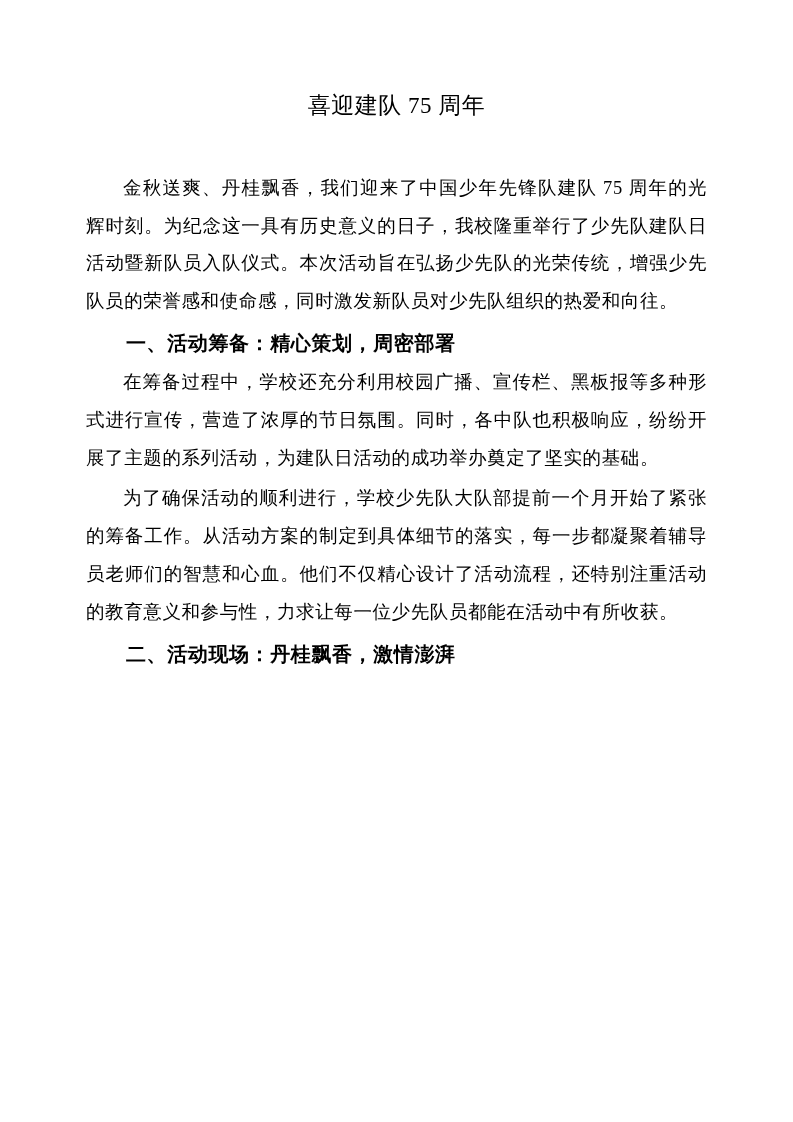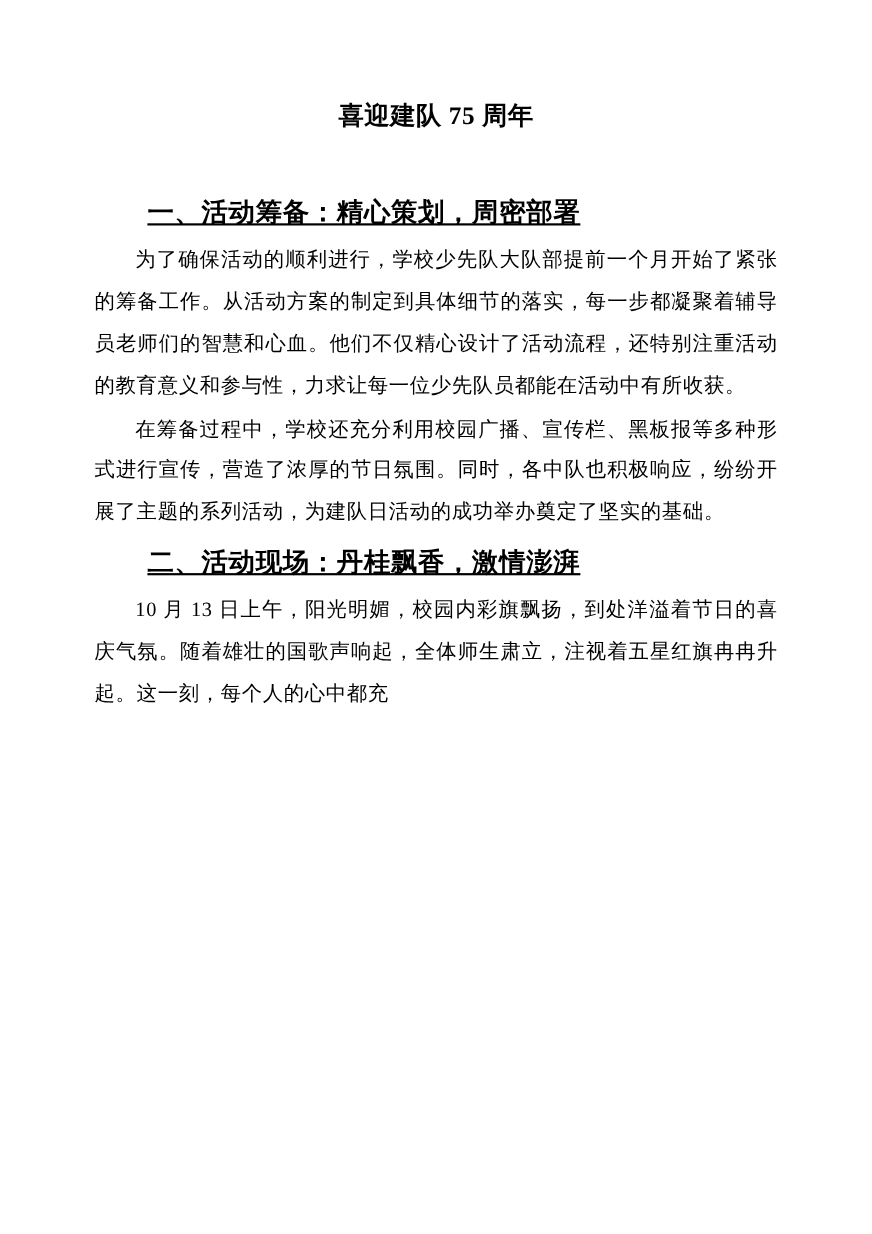--- a/index.html
+++ b/index.html
@@ -17,21 +17,21 @@
   .page {
     position: relative;
     width: 793px;
     height: 1122px;
     box-sizing: border-box;
     padding: 88px 86px 60px 86px;
   }
   .doc-title {
     text-align: center;
     font-size: 23px;
-    font-weight: bold;
+    font-weight: normal;
     line-height: 1.55;
     letter-spacing: 0.5px;
     margin: 0;
   }
   .doc-title .line1 {
     display: block;
     margin-bottom: 6px;
   }
   .doc-title .line2 {
     display: block;
@@ -43,38 +43,37 @@
     margin: 0 0 2px 0;
     font-size: 18.5px;
     line-height: 2.05;
     text-align: justify;
     text-justify: inter-ideograph;
     text-indent: 2em;
     letter-spacing: 0.6px;
   }
   p.heading {
     margin: 0;
-    font-size: 24px;
+    font-size: 20px;
     line-height: 2.05;
     text-indent: 2em;
     font-weight: bold;
     letter-spacing: 0.6px;
-    text-decoration: underline;
   }
 </style>
 </head>
 <body>
 
 <div class="page">
 
   <h1 class="doc-title">
     <span class="line1">喜迎建队 75 周年</span>
   </h1>
 
   <div class="body-block">
+    <p class="para">金秋送爽、丹桂飘香，我们迎来了中国少年先锋队建队 75 周年的光辉时刻。为纪念这一具有历史意义的日子，我校隆重举行了少先队建队日活动暨新队员入队仪式。本次活动旨在弘扬少先队的光荣传统，增强少先队员的荣誉感和使命感，同时激发新队员对少先队组织的热爱和向往。</p>
     <p class="heading">一、活动筹备：精心策划，周密部署</p>
+    <p class="para">在筹备过程中，学校还充分利用校园广播、宣传栏、黑板报等多种形式进行宣传，营造了浓厚的节日氛围。同时，各中队也积极响应，纷纷开展了主题的系列活动，为建队日活动的成功举办奠定了坚实的基础。</p>
     <p class="para">为了确保活动的顺利进行，学校少先队大队部提前一个月开始了紧张的筹备工作。从活动方案的制定到具体细节的落实，每一步都凝聚着辅导员老师们的智慧和心血。他们不仅精心设计了活动流程，还特别注重活动的教育意义和参与性，力求让每一位少先队员都能在活动中有所收获。</p>
-    <p class="para">在筹备过程中，学校还充分利用校园广播、宣传栏、黑板报等多种形式进行宣传，营造了浓厚的节日氛围。同时，各中队也积极响应，纷纷开展了主题的系列活动，为建队日活动的成功举办奠定了坚实的基础。</p>
     <p class="heading">二、活动现场：丹桂飘香，激情澎湃</p>
-    <p class="para">10 月 13 日上午，阳光明媚，校园内彩旗飘扬，到处洋溢着节日的喜庆气氛。随着雄壮的国歌声响起，全体师生肃立，注视着五星红旗冉冉升起。这一刻，每个人的心中都充</p>
   </div>
 
 </div>
 
 </body></html>

